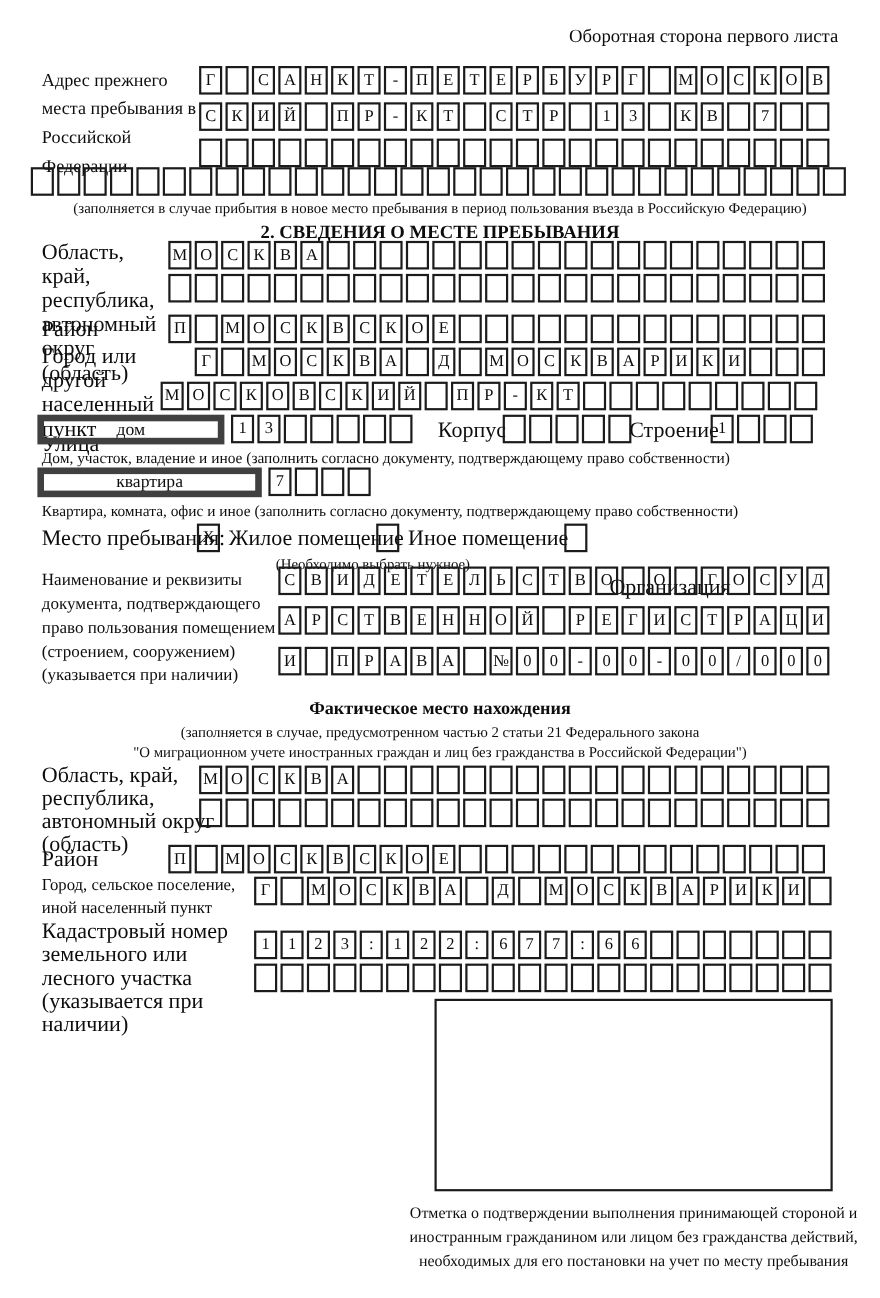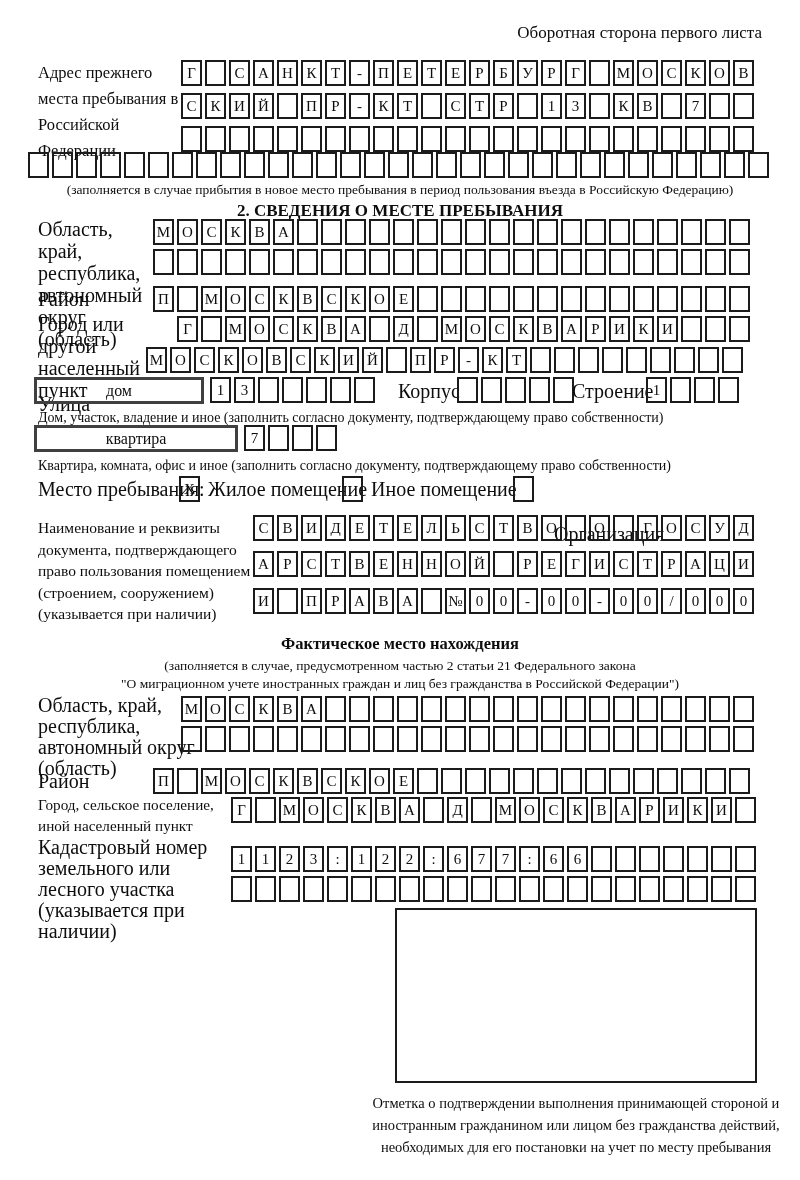--- a/index.html
+++ b/index.html
@@ -13,21 +13,21 @@
   .cell {
     flex:0 0 21px; width:21px; height:26px; border:2px solid #1b1b1b;
     display:flex; align-items:center; justify-content:center;
     font-size:15px; line-height:15px;
   }
   .chk {
     position:absolute; width:21px; height:26px; border:2px solid #1b1b1b;
     display:flex; align-items:center; justify-content:center; font-size:15px;
   }
   .wide-box {
-    position:absolute; height:27px; border:3px solid #404040;
+    position:absolute; height:27px; border:6px solid #404040;
     display:flex; align-items:center; justify-content:center; font-size:16px;
   }
   .note { position:absolute; font-size:13.5px; line-height:18px; }
   .center { left:0; width:800px; text-align:center; }
   .bold { font-weight:bold; }
   .stamp-box { position:absolute; border:2px solid #1b1b1b; background:#fff; }
 </style>
 </head>
 <body>
 
@@ -329,20 +329,21 @@
     </div>
   <div class="note" style="left:38px; top:457px; font-size:14px;">Квартира, комната, офис и иное (заполнить согласно документу, подтверждающему право собственности)</div>
 
   <div class="lbl" style="left:38px; top:478px;">Место пребывания:</div>
   <div class="chk" style="left:179px; top:476px;">X</div>
   <div class="lbl" style="left:208px; top:478px;">Жилое помещение</div>
   <div class="chk" style="left:342px; top:476px;"></div>
   <div class="lbl" style="left:371px; top:478px;">Иное помещение</div>
   <div class="chk" style="left:513px; top:476px;"></div>
   <div class="lbl" style="left:554px; top:478px;margin-top:45px;">Организация</div>
+  <div class="note" style="left:179px; top:504px; width:320px; text-align:center;">(Необходимо выбрать нужное)</div>
 
   <div class="lbl" style="left:38px; top:517px; width:215px; font-size:15.5px; line-height:21.5px;">Наименование и реквизиты документа, подтверждающего право пользования помещением (строением, сооружением) (указывается при наличии)</div>
   <div class="cells" style="left:253px; top:515px;">
       <div class="cell">С</div>
       <div class="cell">В</div>
       <div class="cell">И</div>
       <div class="cell">Д</div>
       <div class="cell">Е</div>
       <div class="cell">Т</div>
       <div class="cell">Е</div>

